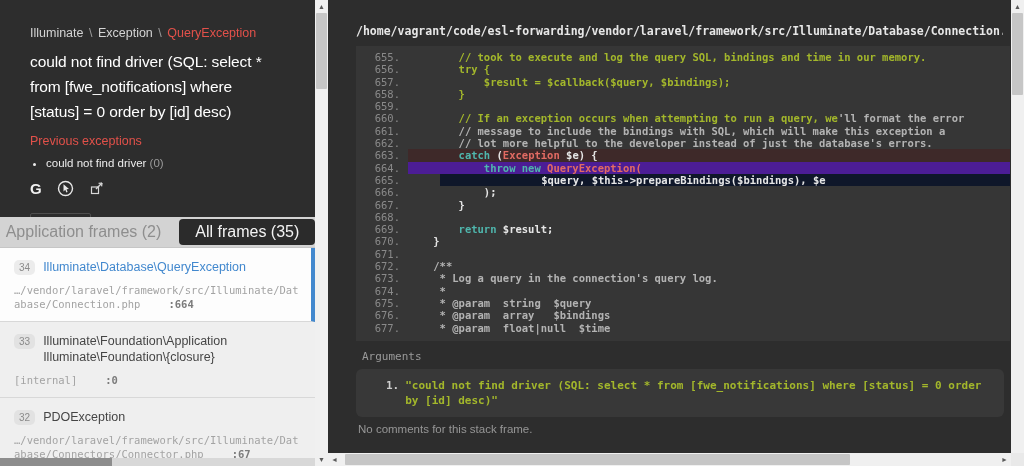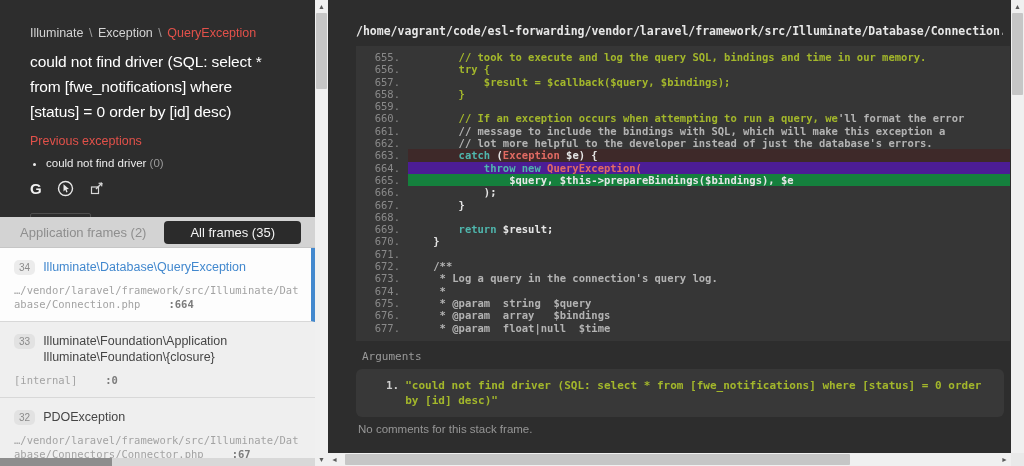--- a/index.html
+++ b/index.html
@@ -21,24 +21,24 @@
   .prev-count{color:#9a9a9a;}
   .icon-row{display:flex;align-items:center;gap:15px;margin:6px 0 16px 0;height:18px;}
   .icon-row .ic{display:inline-flex;align-items:center;justify-content:center;cursor:pointer;}
   .gi{font-weight:bold;font-size:15px;color:#f2f2f2;}
   .copy-btn{background:none;border:1px solid #4e4e4e;color:#535353;font-size:11px;
             letter-spacing:1px;padding:3px 12px;border-radius:2px;cursor:pointer;
             font-family:"Liberation Sans",sans-serif;}
 
   
   .tab-bar{position:absolute;top:217px;left:0;width:315px;height:31px;background:#d3d3d3;
-           display:flex;align-items:center;justify-content:center;gap:12px;font-size:13px;
+           display:flex;align-items:center;justify-content:center;gap:12px;font-size:16px;
            border-bottom:1px solid #c6c6c6;box-sizing:border-box;}
   .tab{color:#8e8e8e;padding:4px 6px;cursor:pointer;white-space:nowrap;}
-  .tab.active{background:#2b2b2b;color:#f3f3f3;border-radius:4px;padding:4px 26px;}
+  .tab.active{background:#2b2b2b;color:#f3f3f3;border-radius:4px;padding:4px 16px;}
 
   
   .frames{position:absolute;top:248px;left:0;width:315px;height:210px;overflow:hidden;background:#e9e9e9;}
   .frame{background:#efefef;border-bottom:1px solid #d8d8d8;padding:11px 12px 10px 14px;
          box-sizing:border-box;cursor:pointer;}
   .frame.active{background:#fdfdfd;border-right:4px solid #4288ce;}
   .f-head{display:flex;align-items:flex-start;gap:8px;}
   .f-num{flex:none;background:#e2e2e2;color:#8b8b8b;font-size:10px;padding:2px 5px;border-radius:5px;
          margin-top:1px;}
   .frame.active .f-num{background:#ececec;}
@@ -53,21 +53,21 @@
   .file-path{position:absolute;top:24px;left:28px;right:8px;font-family:"DejaVu Sans Mono",monospace;
              font-weight:bold;font-size:11.5px;color:#e7e7e7;white-space:nowrap;overflow:hidden;}
   .code-block{position:absolute;top:46px;left:28px;width:654px;height:295px;background:#363636;
               overflow:hidden;padding-top:5px;box-sizing:border-box;}
   .cl{display:flex;height:12.3px;line-height:12.3px;font-family:"DejaVu Sans Mono",monospace;
       font-size:10.5px;font-weight:bold;white-space:pre;}
   .ln{flex:none;width:44px;text-align:right;color:#8a8a8a;padding-right:8px;font-weight:normal;}
   .cd{flex:1;}
   .hl-a{background:#3e2929;}
   .hl-b{background:#4c1d95;}
-  .hl-c{background:#15803d;}
+  .hl-c{background:#0f172a;margin-left:32px;}
   .sg-g{color:#a3b72b;}
   .sg-d{color:#b3b3b3;}
   .sg-w{color:#e6e6e6;}
   .sg-t{color:#4fb6ad;}
   .sg-s{color:#e26b63;}
 
   .args-label{position:absolute;top:350px;left:34px;font-family:"DejaVu Sans Mono",monospace;
               font-size:11px;color:#9a9a9a;}
   .args-box{position:absolute;top:369px;left:28px;width:620px;background:#383838;border-radius:6px;
             padding:9px 14px 9px 14px;font-family:"DejaVu Sans Mono",monospace;font-weight:bold;

